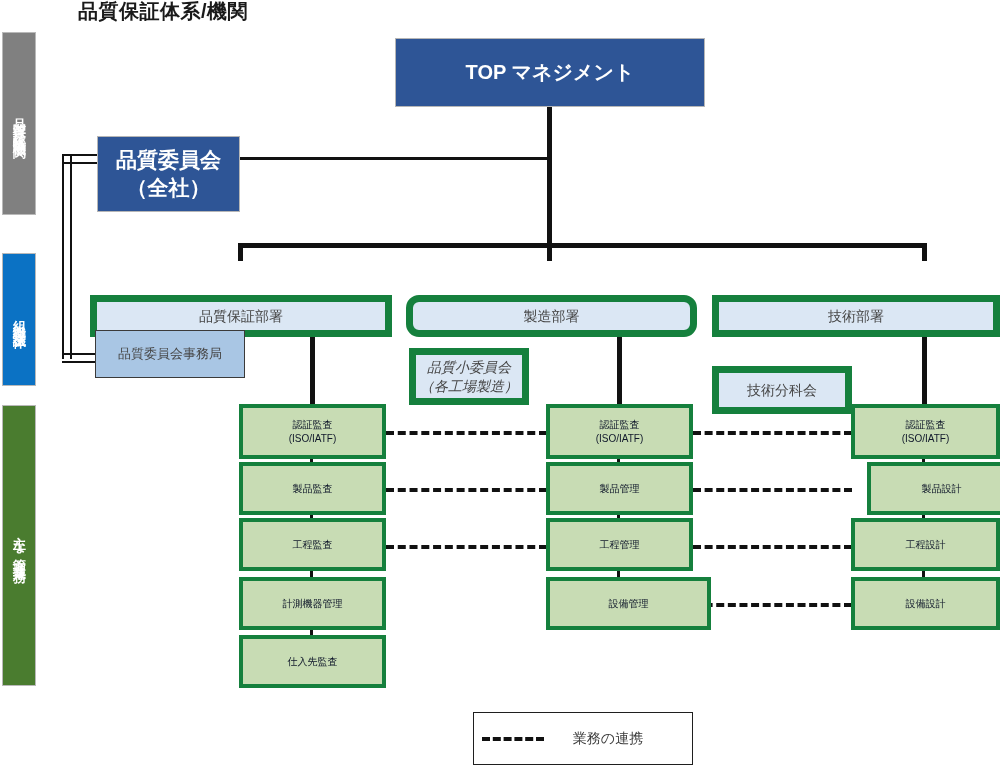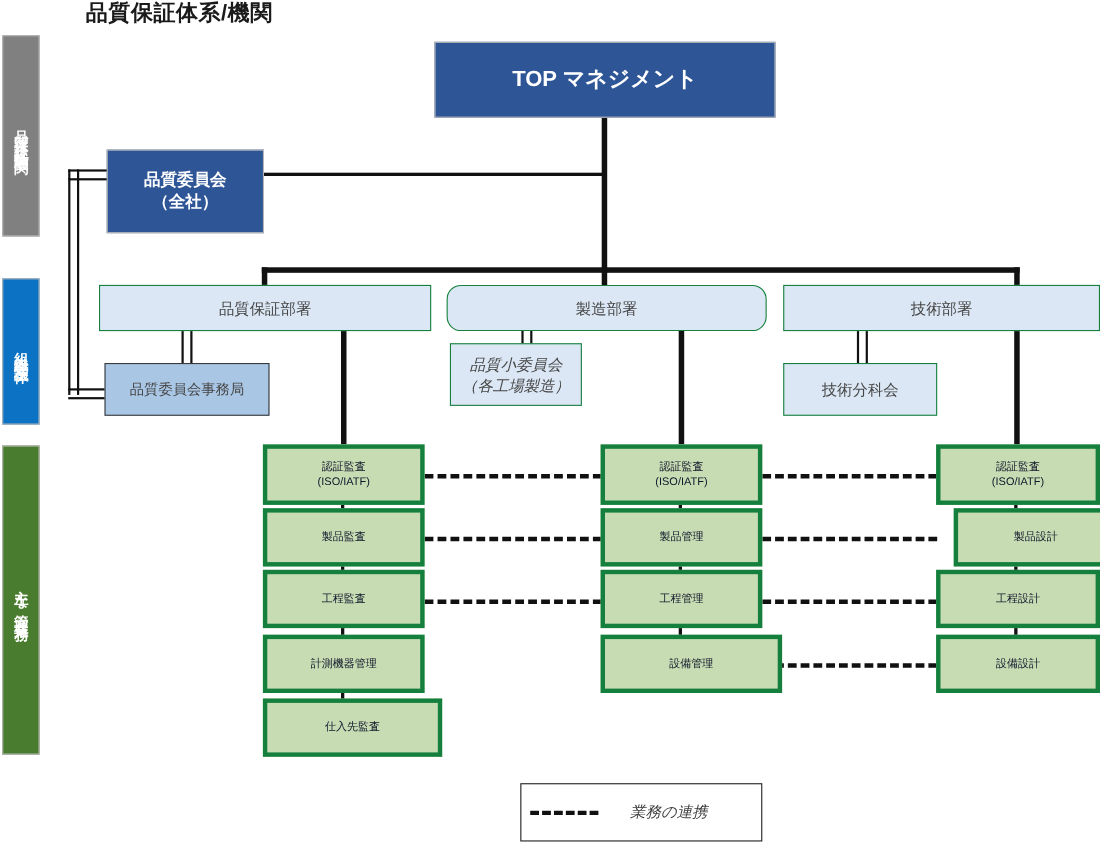--- a/index.html
+++ b/index.html
@@ -50,28 +50,28 @@
     align-items:center;justify-content:center;
     text-align:center;
     line-height:1.35;
     z-index:5;
   }
   .node .l2{display:block;}
 
   .node.dark{
     background:#2e5596;
     border:1px solid #b6b6b6;
-    color:#ffffff;font-weight:bold;font-size:15px;
+    color:#ffffff;font-weight:bold;font-size:21px;
     box-shadow:0 0 0 0 transparent;
   }
   .node.dark.big{font-size:20px;}
   .node.lightblue{
     background:#dbe7f4;
-    border:1px solid #15803d;
-    color:#464646;font-size:14px;
+    border:7px solid #15803d;
+    color:#464646;font-size:14px;margin-top:36px;
   }
   .node.midblue{
     background:#a9c6e4;
     border:1px solid #3a3a3a;
     color:#464646;font-size:13px;
   }
   .node.green{
     background:#c8dcb4;
     border:4px solid #15803d;
     color:#0f172a;font-size:10px;
@@ -108,21 +108,20 @@
   }
   #legend .legend-line{
     position:absolute;left:8px;top:24px;width:62px;
   }
   #legend .legend-label{
     position:absolute;left:0;right:0;top:17px;
     text-align:center;
     font-size:14px;color:#3d3d3d;
     padding-left:50px;
     box-sizing:border-box;
-    font-style:italic;
   }
 </style>
 </head>
 <body>
 
 <div id="canvas">
 
   <div class="title">品質保証体系/機関</div>
 
   <div class="railbar" id="rail-qa" style="background: rgb(128, 128, 128);">
@@ -197,21 +196,21 @@
   </div>
   <div class="node green" style="left:239px;top:462px;width:147px;height:53px;">
     <span>製品監査</span>
   </div>
   <div class="node green" style="left:239px;top:518px;width:147px;height:53px;">
     <span>工程監査</span>
   </div>
   <div class="node green" style="left:239px;top:577px;width:147px;height:53px;">
     <span>計測機器管理</span>
   </div>
-  <div class="node green" style="left:239px;top:635px;width:163px;height:53px;align-items:center;">
+  <div class="node green" style="left:239px;top:635px;width:147px;height:53px;align-items:center;">
     <span>仕入先監査</span>
   </div>
 
   <div class="ln thin-v" style="left:310px;top:459px;height:4px;"></div>
   <div class="ln thin-v" style="left:310px;top:514px;height:5px;"></div>
   <div class="ln thin-v" style="left:310px;top:570px;height:8px;"></div>
   <div class="ln thin-v" style="left:310px;top:629px;height:7px;"></div>
 
   <div class="node green" style="left:546px;top:404px;width:147px;height:55px;">
     <span>認証監査</span>

